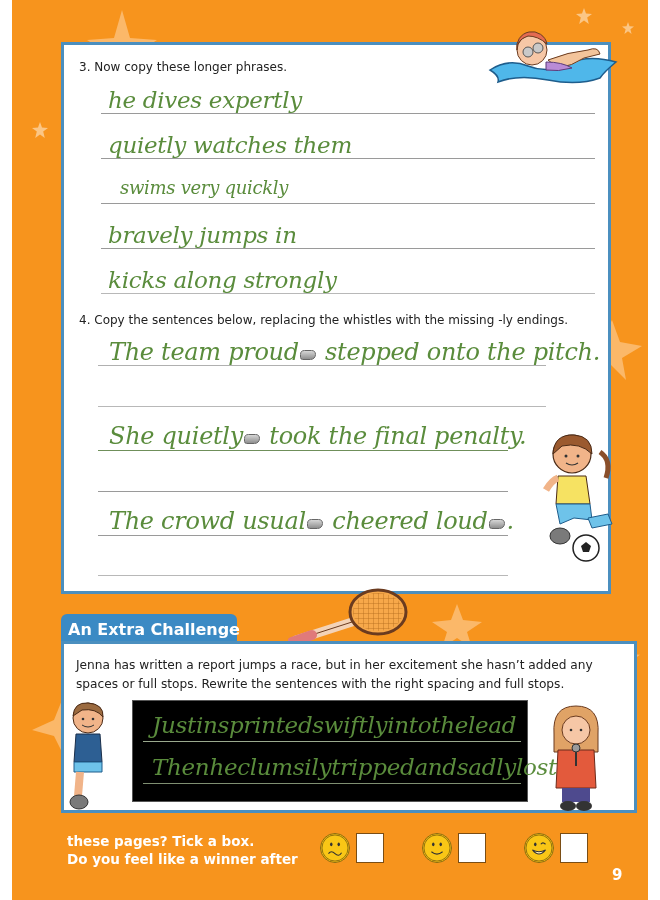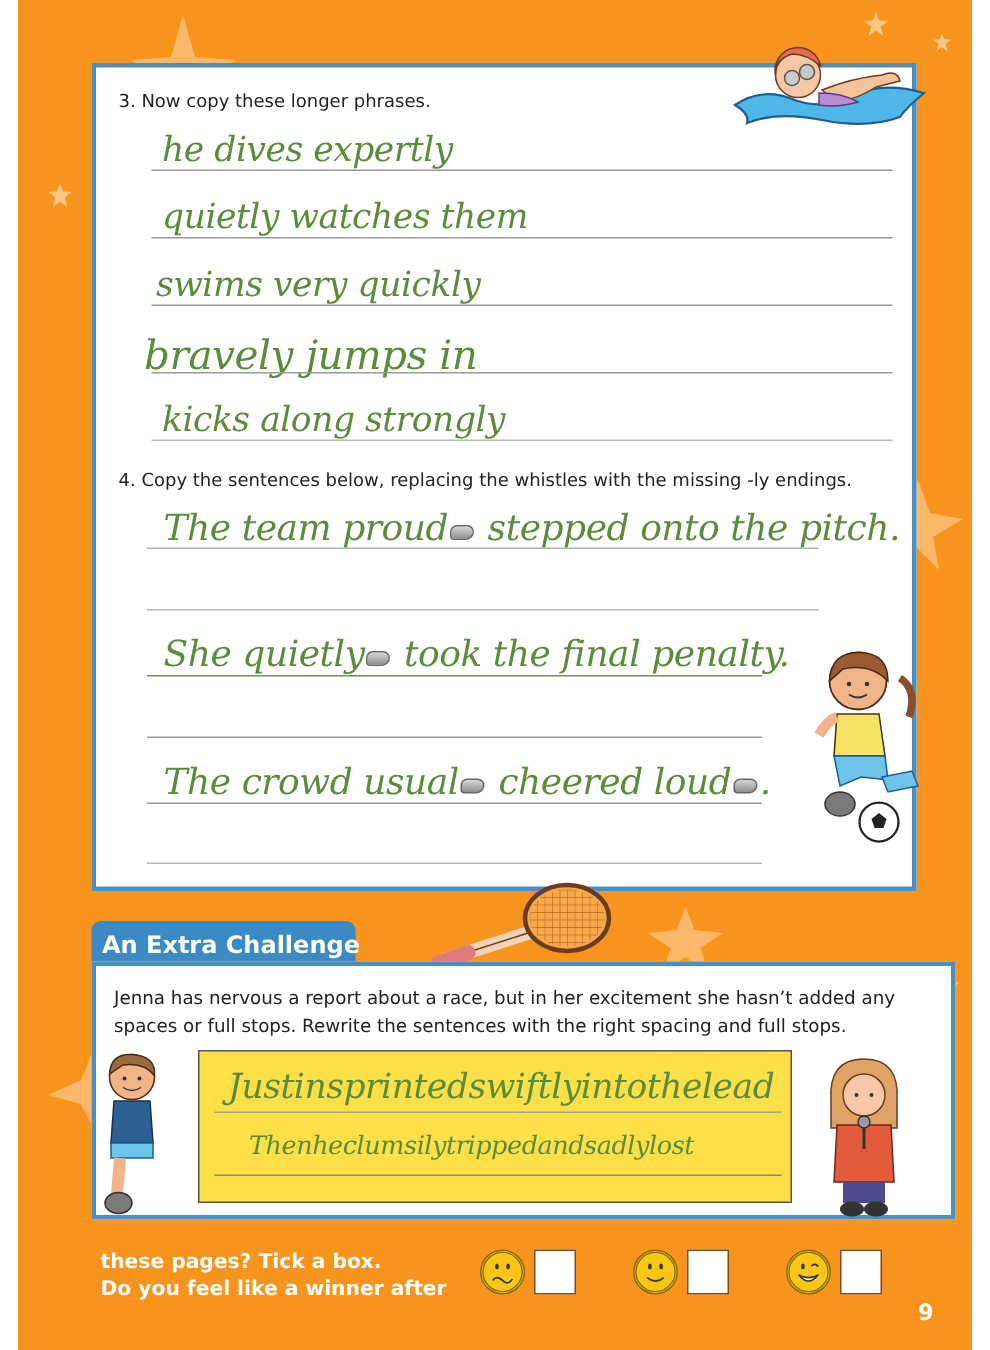--- a/index.html
+++ b/index.html
@@ -37,21 +37,21 @@
   .challenge-tab {
     position: absolute; left: 49px; top: 614px; height: 30px; width: 176px;
     background: #3b8ac4; border-radius: 6px 6px 0 0;
     color: #ffffff; font-family: "DejaVu Sans", sans-serif; font-weight: bold;
     font-size: 16px; line-height: 31px; padding-left: 7px; box-sizing: border-box;
     white-space: nowrap;
   }
   .challenge-panel { left: 49px; top: 641px; width: 576px; height: 172px; }
   .copy-box {
     position: absolute; left: 68px; top: 56px; width: 396px; height: 102px;
-    background: #fde047; border: 1px solid #555; box-sizing: border-box;
+    background: #000000; border: 1px solid #555; box-sizing: border-box;
   }
   .footer-text {
     position: absolute; left: 55px; top: 832px; color: #ffffff;
     font-family: "DejaVu Sans", sans-serif; font-weight: bold; font-size: 13.5px;
     line-height: 18px; white-space: nowrap;
   }
   .rating { position: absolute; top: 833px; display: flex; align-items: center; gap: 6px; }
   .face {
     width: 30px; height: 30px; border-radius: 50%; background: #f9c616;
     border: 1px solid #8a6a10; box-sizing: border-box; position: relative;
@@ -100,25 +100,25 @@
 
     <div>
       <div class="cursive" style="left:44px;top:42px;font-size:23px">he dives expertly</div>
       <div class="rule" style="left:37px;top:68px;width:494px"></div>
     </div>
     <div>
       <div class="cursive" style="left:44px;top:87px;font-size:23px">quietly watches them</div>
       <div class="rule" style="left:37px;top:113px;width:494px"></div>
     </div>
     <div>
-      <div class="cursive" style="left:40px;top:132px;font-size:23px">swims very quickly</div>
+      <div class="cursive" style="left:56px;top:132px;font-size:18px">swims very quickly</div>
       <div class="rule" style="left:37px;top:158px;width:494px"></div>
     </div>
     <div>
-      <div class="cursive" style="left:32px;top:177px;font-size:27px">bravely jumps in</div>
+      <div class="cursive" style="left:44px;top:177px;font-size:23px">bravely jumps in</div>
       <div class="rule" style="left:37px;top:203px;width:494px"></div>
     </div>
     <div>
       <div class="cursive" style="left:44px;top:222px;font-size:23px">kicks along strongly</div>
       <div class="rule" style="left:37px;top:248px;width:494px;background:#b8b8b8"></div>
     </div>
 
     <div class="instr" style="left:15px;top:268px">4.  Copy the sentences below, replacing the whistles with the missing -ly endings.</div>
 
     <div>
@@ -180,27 +180,27 @@
     </defs>
     <path d="M8,52 L64,34" stroke="#f3d3b8" stroke-width="9" stroke-linecap="round"></path>
     <path d="M8,52 L64,34" stroke="#6b3b1f" stroke-width="1" fill="none"></path>
     <path d="M4,54 L24,47" stroke="#e07a7a" stroke-width="10" stroke-linecap="round"></path>
     <ellipse cx="90" cy="24" rx="28" ry="22" fill="#f7a84a" stroke="#6b3b1f" stroke-width="3"></ellipse>
     <ellipse cx="90" cy="24" rx="25" ry="19" fill="url(#net)"></ellipse>
   </svg>
 
   <div class="challenge-tab">An Extra Challenge</div>
   <div class="panel challenge-panel">
-    <div class="instr" style="left:12px;top:14px;font-size:12.2px">Jenna has nervous a report about a race, but in her excitement she hasn’t added any</div>
+    <div class="instr" style="left:12px;top:14px;font-size:12.2px">Jenna has written a report jumps a race, but in her excitement she hasn’t added any</div>
     <div class="instr" style="left:12px;top:33px;font-size:12.2px">spaces or full stops.  Rewrite the sentences with the right spacing and full stops.</div>
 
     <div class="copy-box">
       <div class="cursive" style="left:19px;top:11px;font-size:23px">Justinsprintedswiftlyintothelead</div>
       <div class="rule" style="left:10px;top:40px;width:378px;background:#9aa98e"></div>
-      <div class="cursive" style="left:33px;top:53px;font-size:17px">Thenheclumsilytrippedandsadlylost</div>
+      <div class="cursive" style="left:19px;top:53px;font-size:23px">Thenheclumsilytrippedandsadlylost</div>
       <div class="rule" style="left:10px;top:82px;width:378px;background:#7f8f72"></div>
     </div>
   </div>
 
   <svg class="star" style="left:52px;top:700px" width="48" height="112" viewBox="0 0 48 112">
     <circle cx="24" cy="18" r="15" fill="#f1b489" stroke="#4a2a16" stroke-width="1"></circle>
     <path d="M9,16 Q10,2 24,3 Q40,4 39,17 Q32,8 18,10 Z" fill="#9b6a3f" stroke="#4a2a16" stroke-width="1"></path>
     <circle cx="19" cy="19" r="1.3" fill="#333"></circle>
       <circle cx="29" cy="19" r="1.3" fill="#333"></circle>
     <path d="M18,25 Q24,29 30,25" stroke="#333" stroke-width="1" fill="none"></path>

